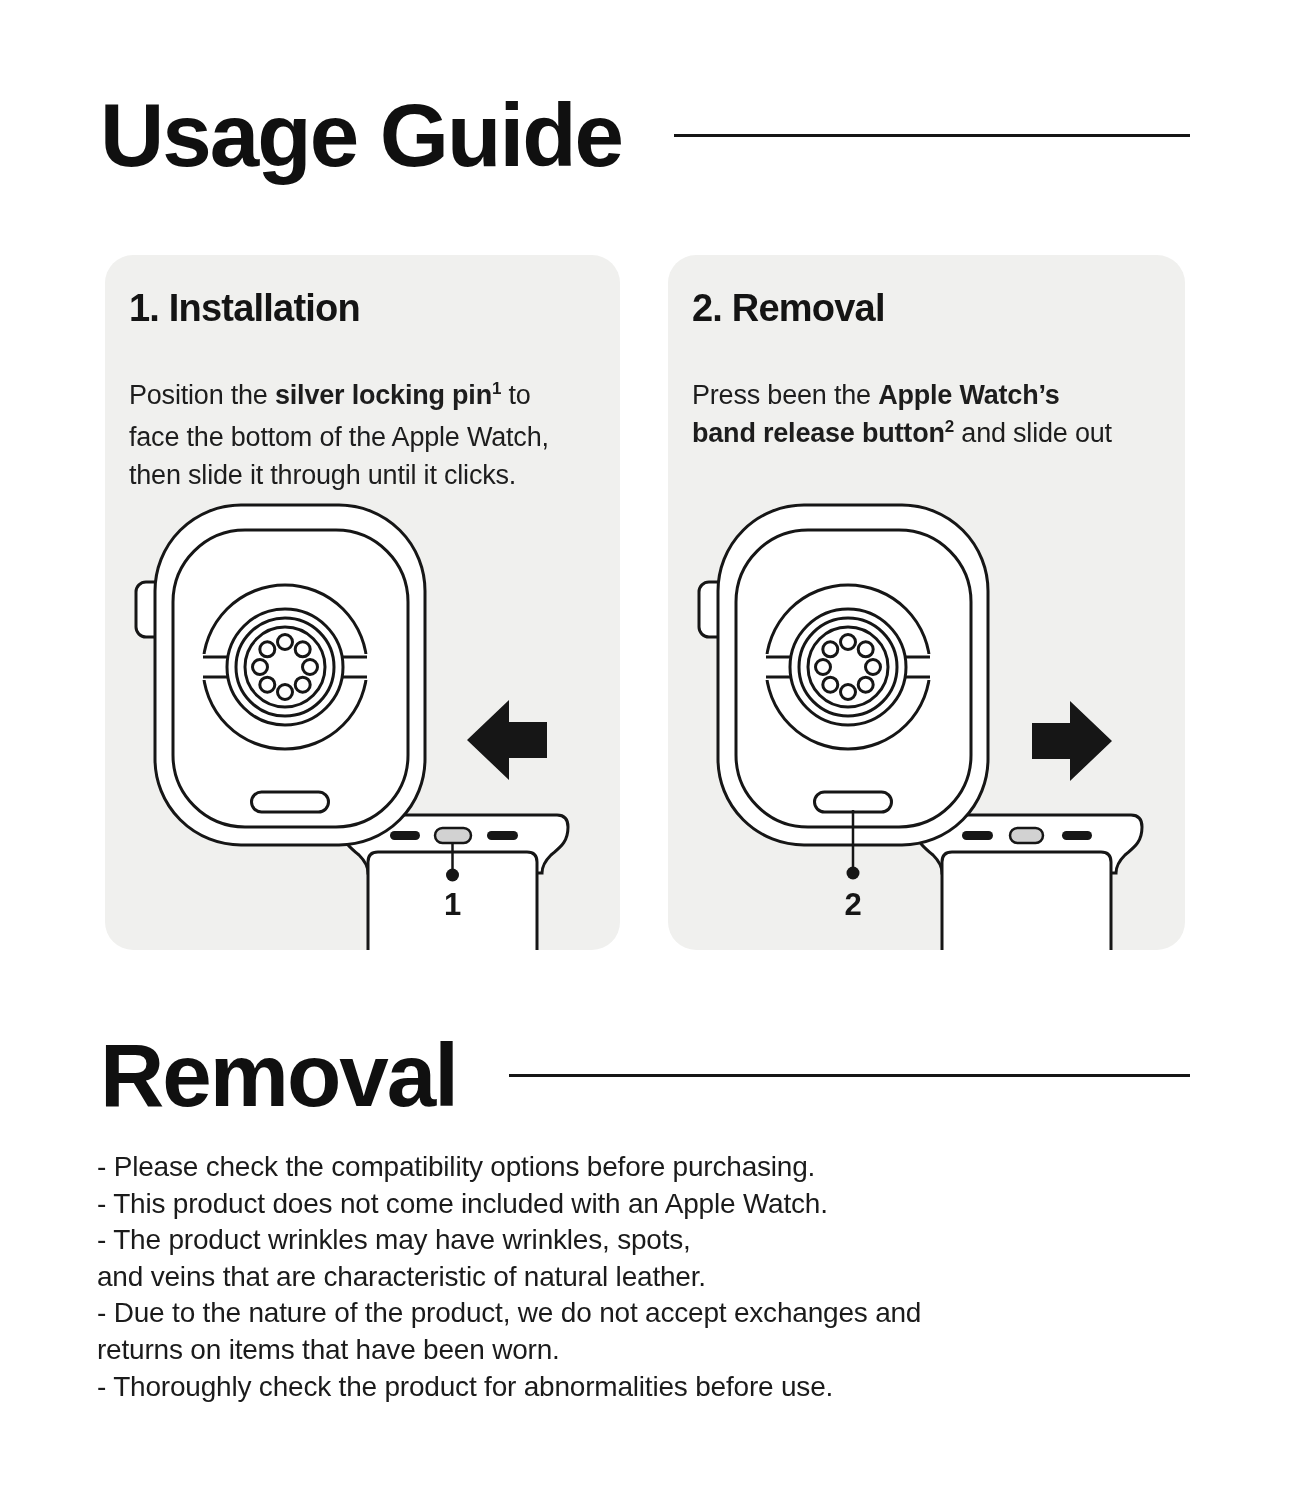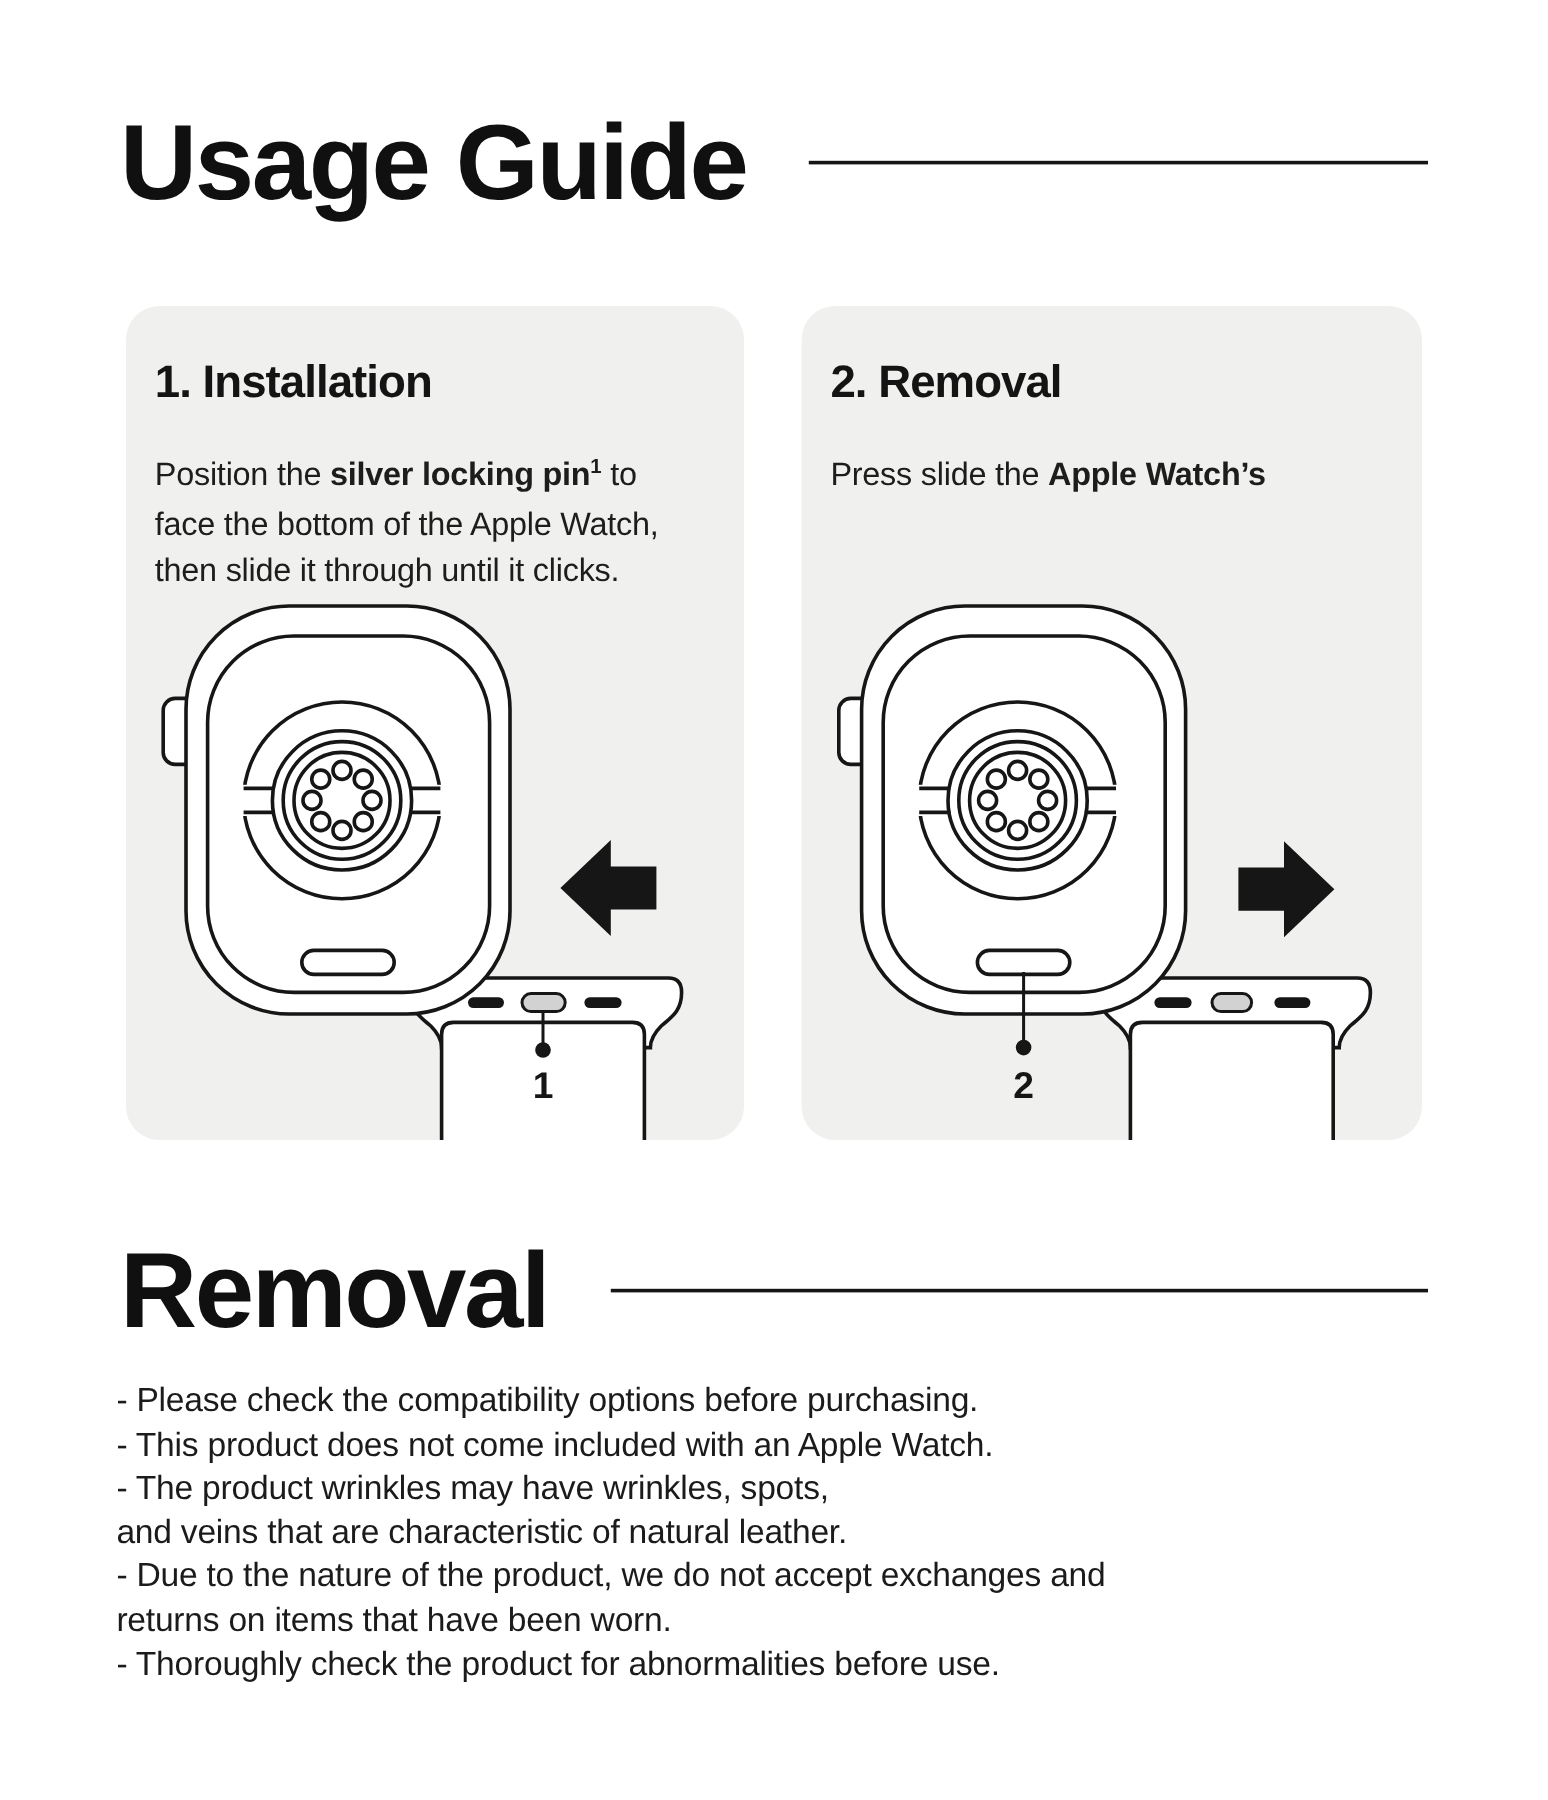--- a/index.html
+++ b/index.html
@@ -31,21 +31,21 @@
 
   .card{
     position:absolute;top:255px;height:695px;
     background:var(--card-bg);
     border-radius:28px;overflow:hidden;
   }
   .card-1{left:105px;width:515px;}
   .card-2{left:668px;width:517px;}
   .card svg{position:absolute;left:0;top:0;pointer-events:none;}
   .card-heading{
-    position:absolute;left:24px;top:42px;
+    position:absolute;left:24px;top:31px;
     font-size:38px;font-weight:700;letter-spacing:-0.8px;
     line-height:44px;white-space:nowrap;color:#141414;
   }
   .card-body{
     position:absolute;left:24px;top:121px;
     font-size:27px;line-height:38px;letter-spacing:-0.2px;
     color:#1d1d1d;
   }
   .body-line{white-space:nowrap;}
   .body-line .b{font-weight:700;}
@@ -170,21 +170,22 @@
 
     <g>
       <line class="ptr" x1="185" y1="555" x2="185" y2="618"></line>
       <circle class="ink" cx="185" cy="618" r="6.5"></circle>
       <text class="callout-num" x="185" y="660" text-anchor="middle">2</text>
     </g>
     <polygon class="ink" points="444,486 402,446 402,468 364,468 364,504 402,504 402,526"></polygon>
   </svg>
   <div class="card-heading">2. Removal</div>
   <div class="card-body">
-      <div class="body-line"><span>Press slide the </span><span class="b">Apple Watch’s</span></div>
+      <div class="body-line"><span>Press been the </span><span class="b">Apple Watch’s</span></div>
+      <div class="body-line"><span class="b">band release button</span><span class="b sup">2</span><span> and slide out</span></div>
     </div>
 </div>
 
 <div class="section-title-row row-caution">
   <div class="section-title">Removal</div>
   <div class="title-rule"></div>
 </div>
 
 <div class="caution-list">
     <div class="c-line">- Please check the compatibility options before purchasing.</div>

